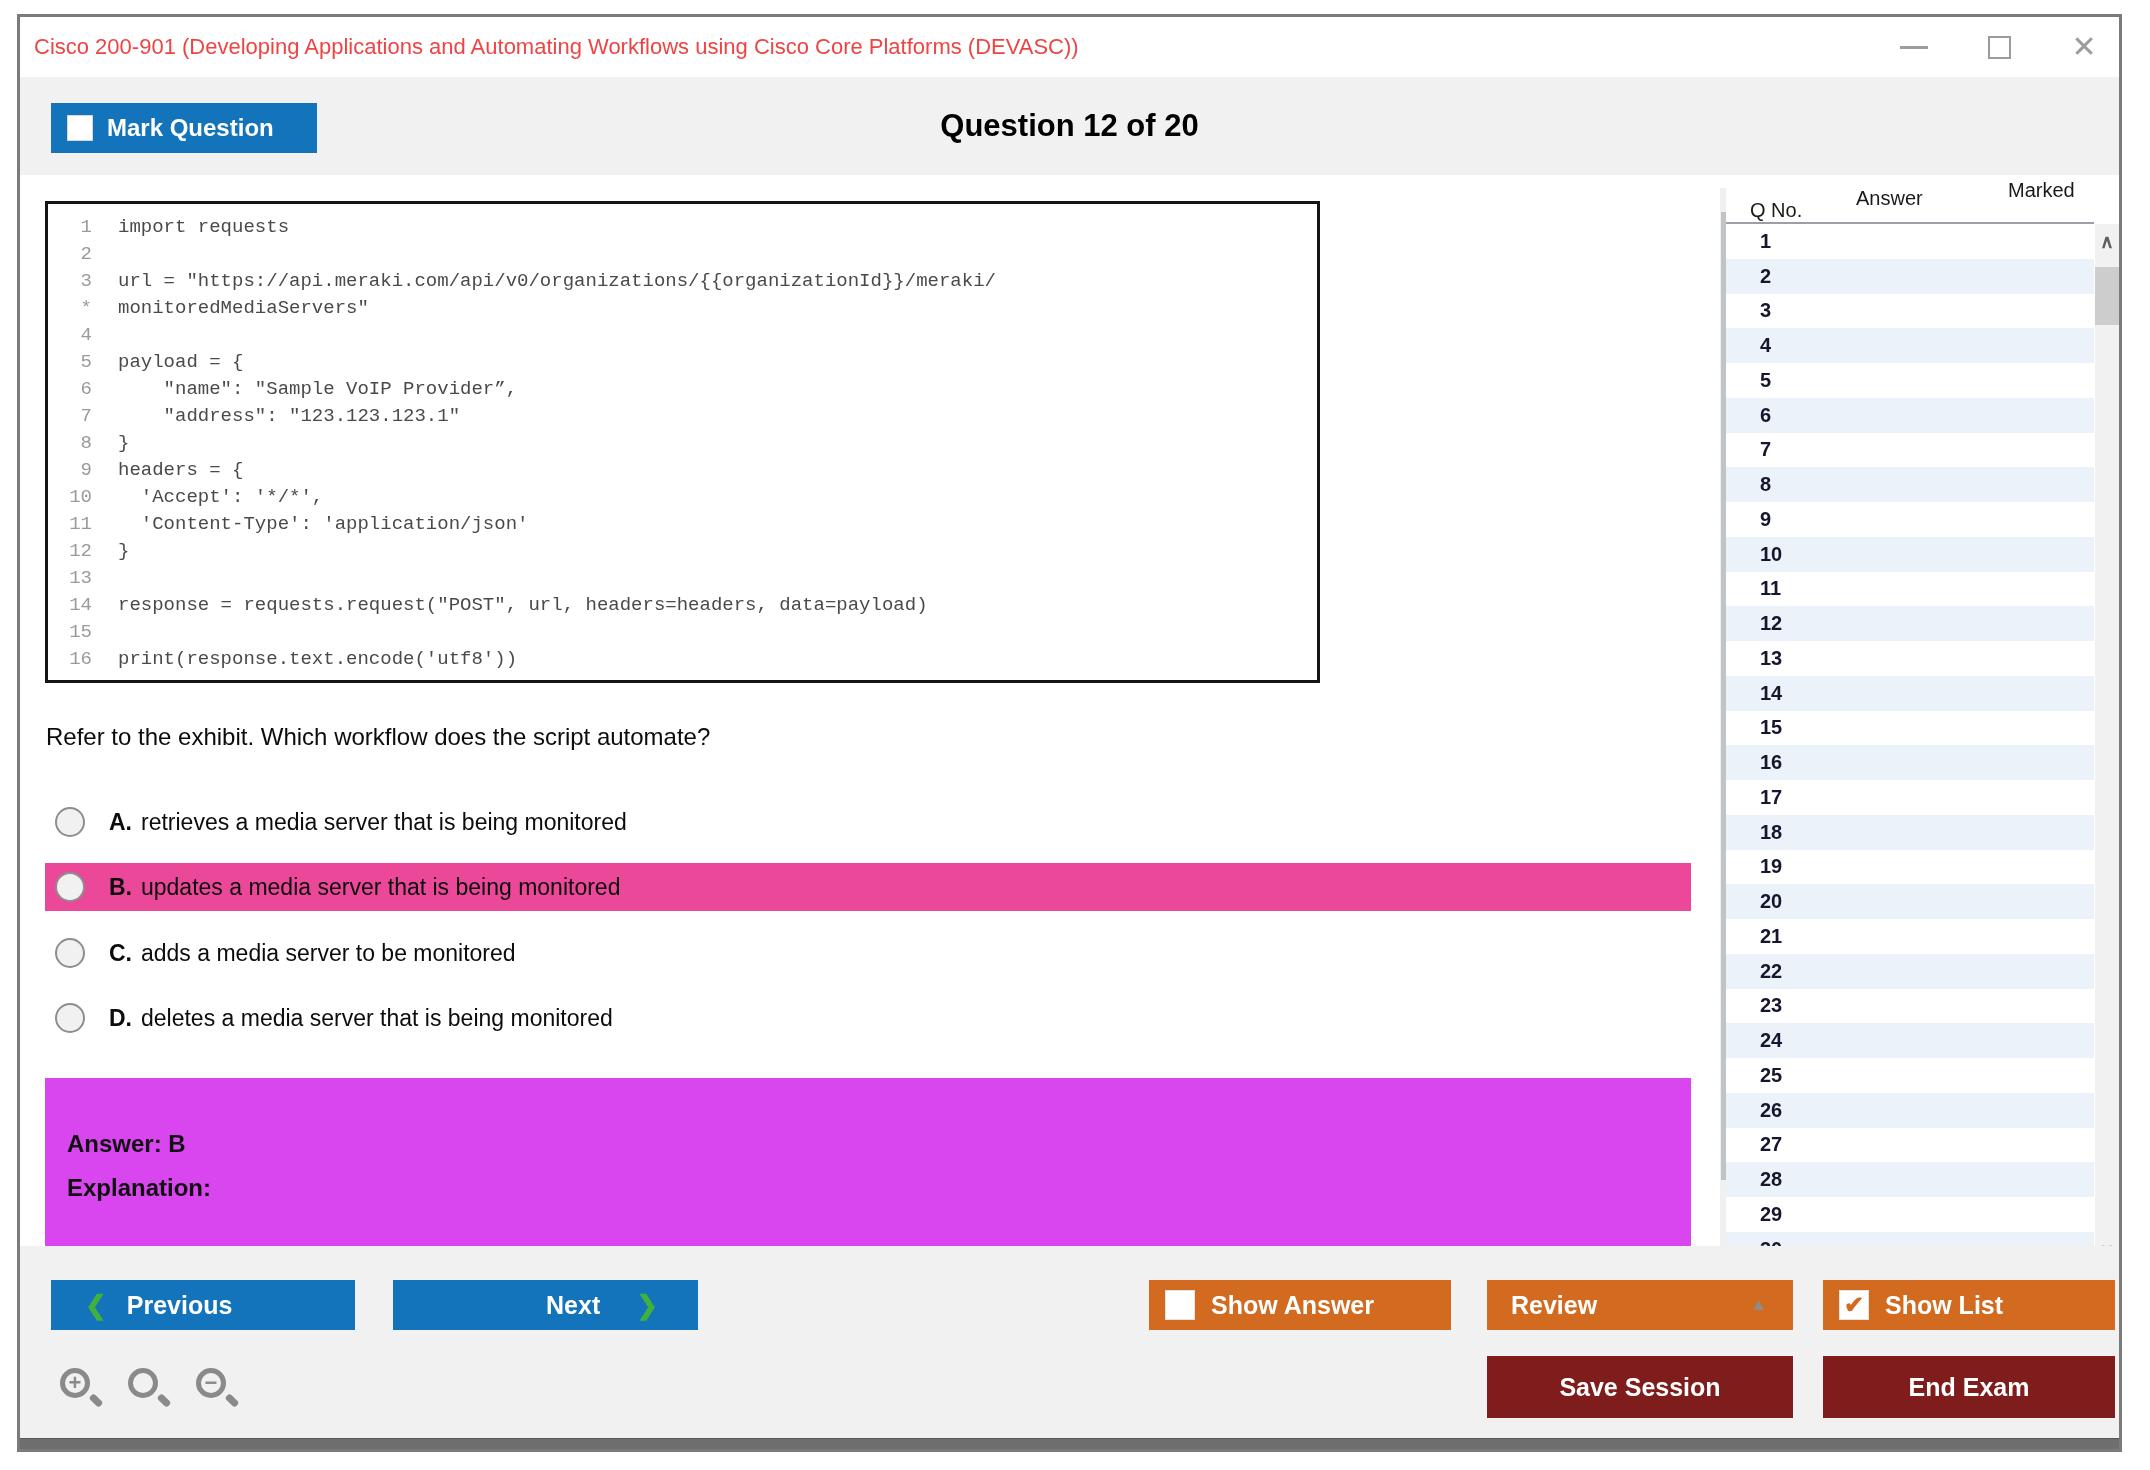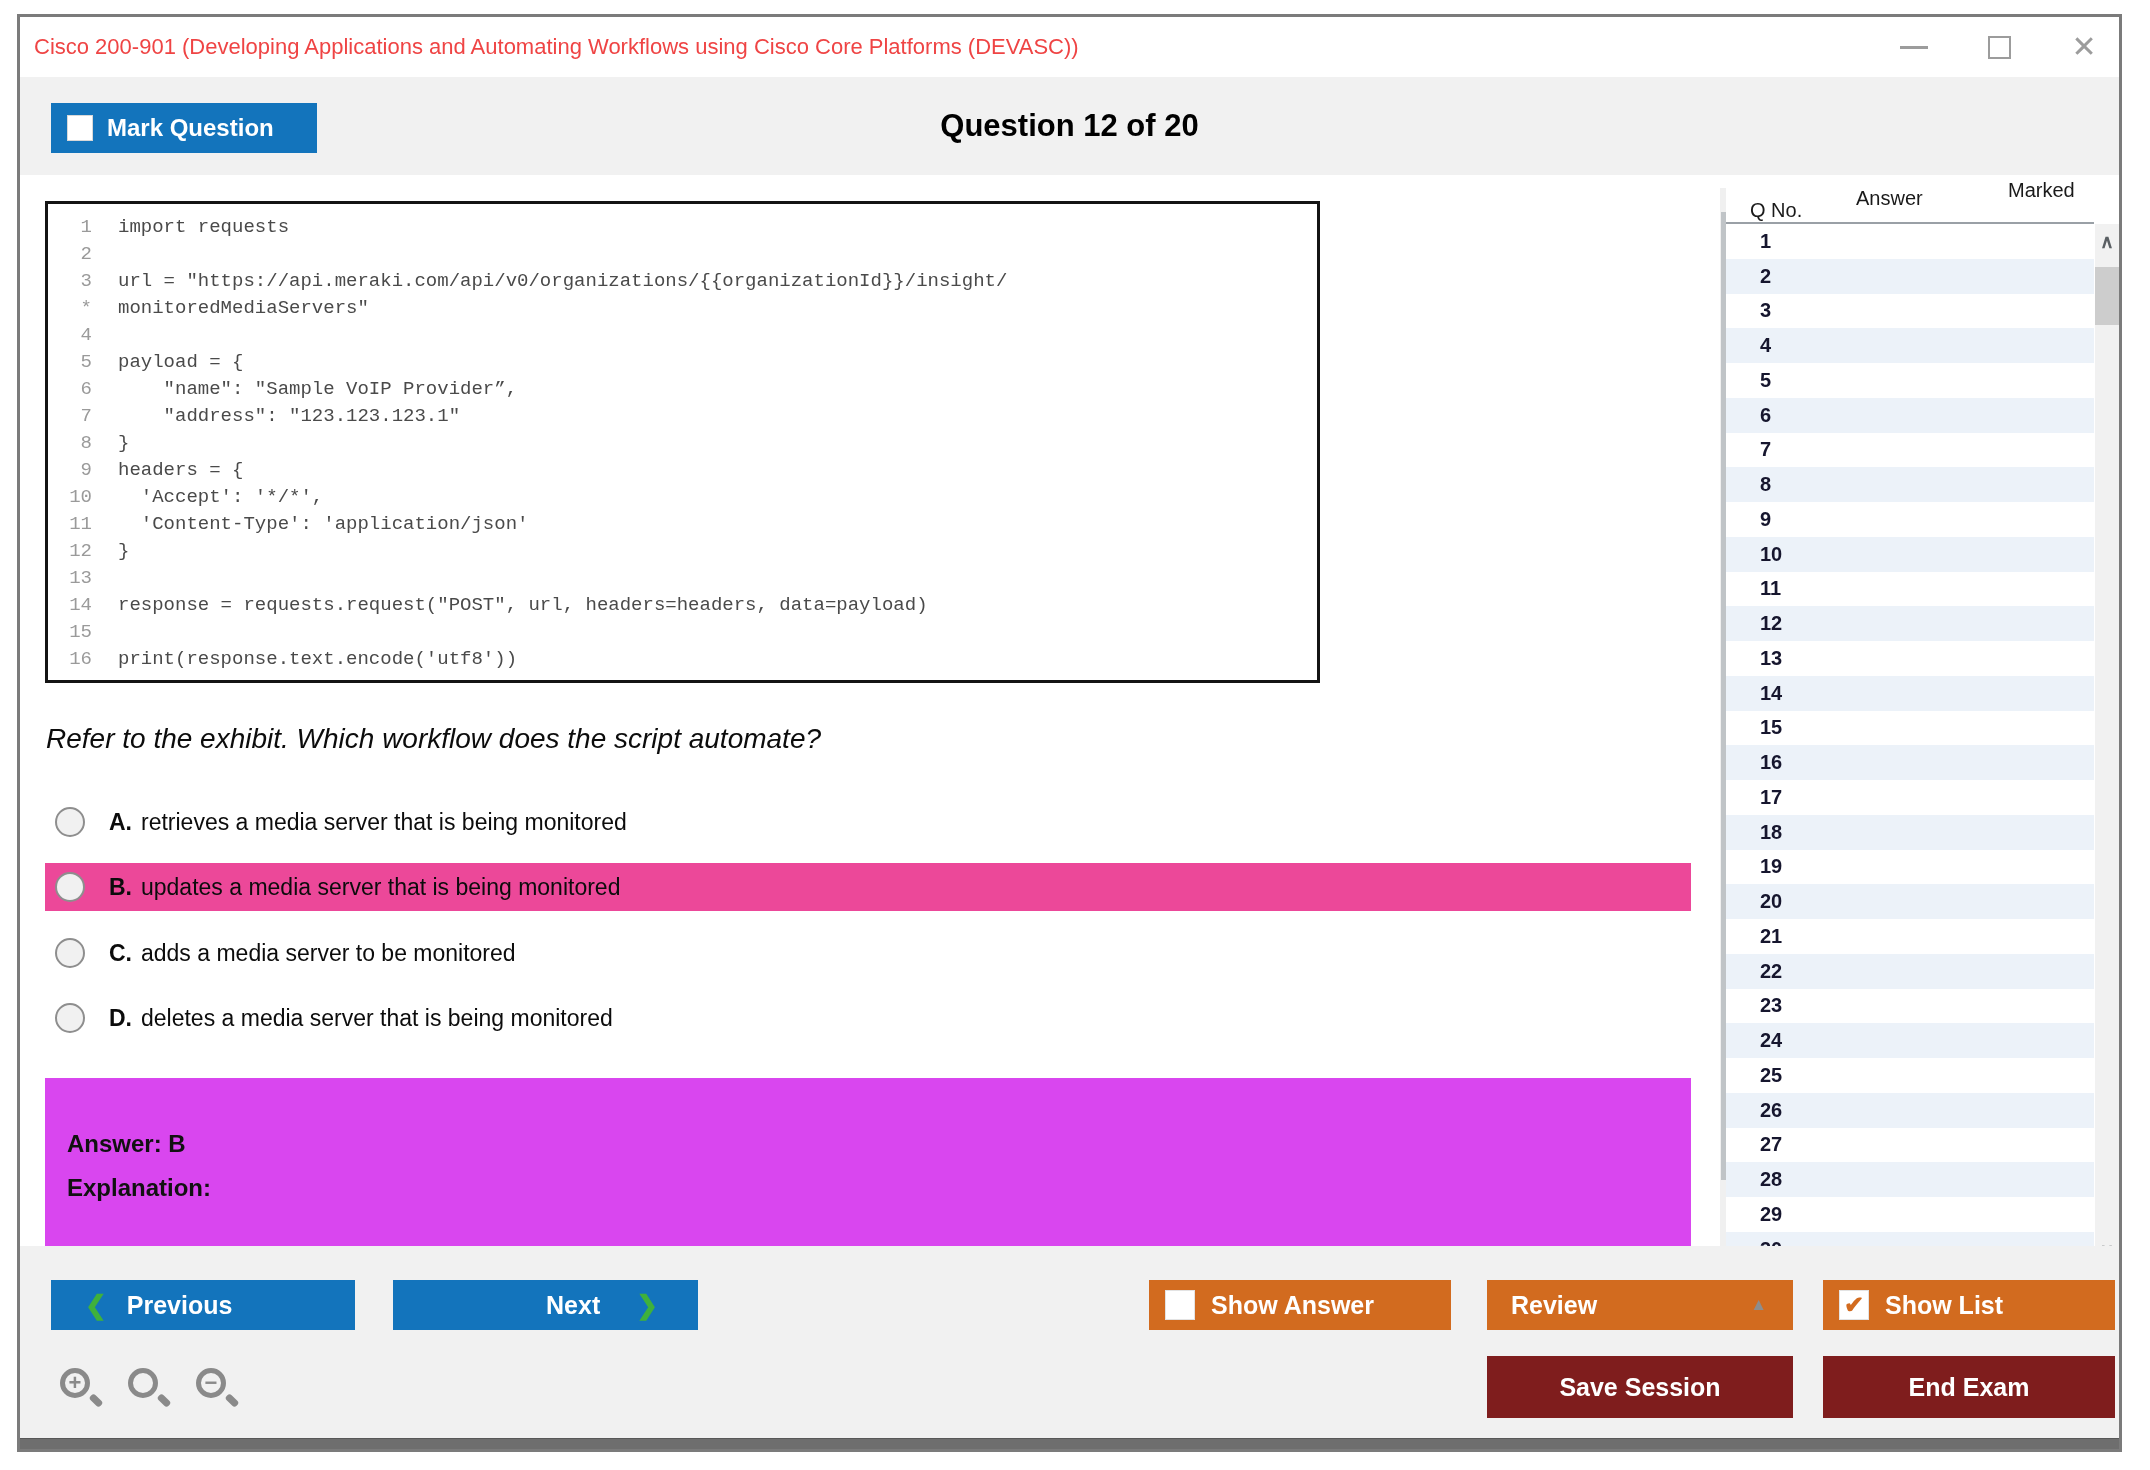--- a/index.html
+++ b/index.html
@@ -36,21 +36,21 @@
   
   .code-box {
     position:absolute; left:25px; top:184px; width:1275px; height:482px;
     border:3px solid #141414; background:#fff; padding:10px 8px;
     font-family:"Liberation Mono", monospace; font-size:19px; color:#4a4a4a;
   }
   .code-line { display:flex; line-height:27px; white-space:pre; }
   .code-ln { width:40px; flex:none; text-align:right; color:#9a9a9a; padding-right:4px; }
   .code-tx { padding-left:22px; }
   
-  .question-text { position:absolute; left:26px; top:706px; font-size:28px; color:#0c0c0c;font-style:italic; }
+  .question-text { position:absolute; left:26px; top:706px; font-size:24px; color:#0c0c0c; }
   .option-row {
     position:absolute; left:25px; width:1646px; height:50px;
     display:flex; align-items:center; gap:24px; padding-left:10px; cursor:pointer;
   }
   .opt-a { top:780px; } .opt-b { top:846px; height:48px; background:#ec4899; }
   .opt-c { top:911px; } .opt-d { top:976px; }
   .radio { width:30px; height:30px; border-radius:50%; border:2px solid #8e8e8e; background:#f1f1f1; flex:none; }
   .opt-text { font-size:23px; color:#0c0c0c; white-space:nowrap; }
   .opt-letter { font-weight:bold; margin-right:9px; }
   
@@ -132,21 +132,21 @@
     <div class="question-counter">Question 12 of 20</div>
     <div class="mark-btn">
       <div class="mark-checkbox"></div>
       <span class="mark-label">Mark Question</span>
     </div>
   </div>
 
   <div class="code-box">
     <div class="code-line"><span class="code-ln">1</span><span class="code-tx">import requests</span></div>
     <div class="code-line"><span class="code-ln">2</span><span class="code-tx"></span></div>
-    <div class="code-line"><span class="code-ln">3</span><span class="code-tx">url = "https://api.meraki.com/api/v0/organizations/{{organizationId}}/insight/</span></div>
+    <div class="code-line"><span class="code-ln">3</span><span class="code-tx">url = "https://api.meraki.com/api/v0/organizations/{{organizationId}}/meraki/</span></div>
     <div class="code-line"><span class="code-ln">*</span><span class="code-tx">monitoredMediaServers"</span></div>
     <div class="code-line"><span class="code-ln">4</span><span class="code-tx"></span></div>
     <div class="code-line"><span class="code-ln">5</span><span class="code-tx">payload = {</span></div>
     <div class="code-line"><span class="code-ln">6</span><span class="code-tx">    "name": "Sample VoIP Provider”,</span></div>
     <div class="code-line"><span class="code-ln">7</span><span class="code-tx">    "address": "123.123.123.1"</span></div>
     <div class="code-line"><span class="code-ln">8</span><span class="code-tx">}</span></div>
     <div class="code-line"><span class="code-ln">9</span><span class="code-tx">headers = {</span></div>
     <div class="code-line"><span class="code-ln">10</span><span class="code-tx">  'Accept': '*/*',</span></div>
     <div class="code-line"><span class="code-ln">11</span><span class="code-tx">  'Content-Type': 'application/json'</span></div>
     <div class="code-line"><span class="code-ln">12</span><span class="code-tx">}</span></div>

